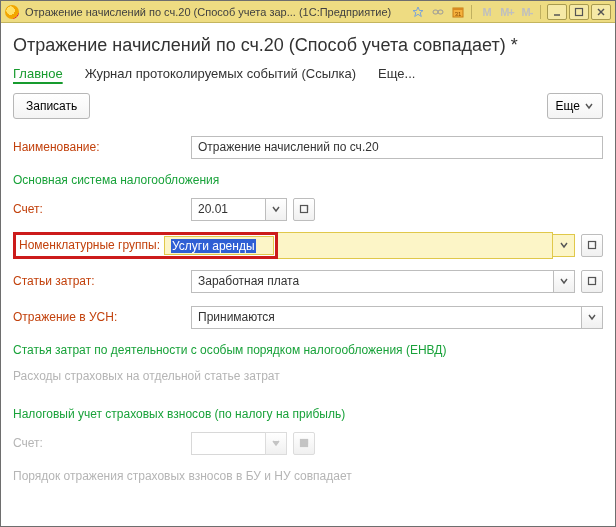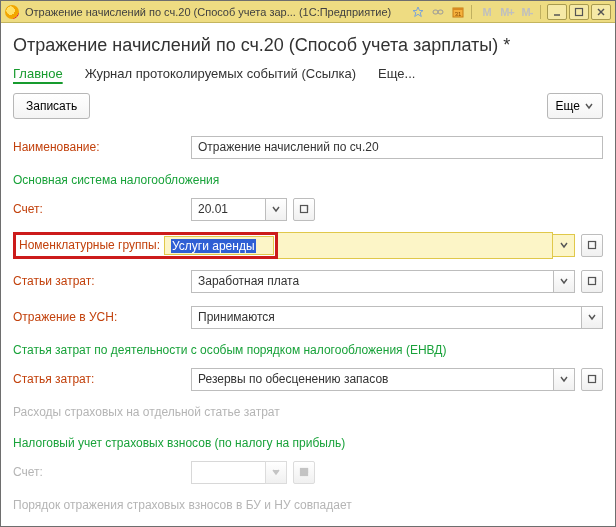--- a/index.html
+++ b/index.html
@@ -53,21 +53,21 @@
     border:1px solid #d4b700; font-weight:bold; color:#333;
   }
   .btn.more-btn { padding:8px 8px; }
   .btn .chev { margin-left:4px; }
   .toolbar .flex { flex:1; }
   
   .row { display:flex; align-items:center; min-height:28px; margin-bottom:8px;}
   .lbl { width:178px; padding-right:8px; color:#c2410c; font-size:12px;}
   .lbl.disabled { color:#b5b5b5; }
   .section-head { color:#19a23a; font-size:12px; margin:4px 0 8px 0; }
-  .section-head.tight { margin-top:5px; }
+  .section-head.tight { margin-top:12px; }
   .input-wrap { flex:1; display:flex; align-items:stretch; }
   .inp {
     height:23px; border:1px solid #bdbdbd; padding:2px 6px; font-size:12px;
     background:#fff; color:#333; outline:none;
   }
   .inp.full { flex:1; }
   .inp.disabled { background:#fff; color:#b5b5b5; border-color:#d8d8d8;}
   .inp-group { display:flex; align-items:stretch; }
   .inp-group .inp { border-right:none; }
   .inp-group .addon, .addon-out {
@@ -156,21 +156,21 @@
     <span class="winbtn">
         <svg viewBox="0 0 10 10">
           <line x1="2" y1="2" x2="8" y2="8" stroke="#555" stroke-width="1.4"></line>
           <line x1="8" y1="2" x2="2" y2="8" stroke="#555" stroke-width="1.4"></line>
         </svg>
       </span>
   </div>
 
   <div class="content">
 
-    <h1 class="page-title">Отражение начислений по сч.20 (Способ учета зарплаты) *</h1>
+    <h1 class="page-title">Отражение начислений по сч.20 (Способ учета совпадает) *</h1>
 
     <div class="tabs-row">
       <span class="tab active">Главное</span>
       <span class="tab">Журнал протоколируемых событий (Ссылка)</span>
       <span class="tab more">Еще...</span>
     </div>
 
     <div class="toolbar">
       <button class="btn">Записать</button>
       <span class="flex"></span>
@@ -255,37 +255,20 @@
         <span class="addon">
           <svg viewBox="0 0 10 10">
               <polyline points="2,3 5,7 8,3" fill="none" class="chev-svg" stroke-width="1.4"></polyline>
             </svg>
         </span>
       </div>
     </div>
 
     <div class="section-head">Статья затрат по деятельности с особым порядком налогообложения (ЕНВД)</div>
 
-    <div class="row">
-      <div class="lbl">Статья затрат:</div>
-      <div class="input-wrap inp-group">
-        <input class="inp full" value="Резервы по обесценению запасов" style="">
-        <span class="addon">
-          <svg viewBox="0 0 10 10">
-              <polyline points="2,3 5,7 8,3" fill="none" class="chev-svg" stroke-width="1.4"></polyline>
-            </svg>
-        </span>
-      </div>
-      <span class="addon-out">
-        <svg viewBox="0 0 10 10">
-            <rect x="1.5" y="1.5" width="7" height="7" class="box-svg" stroke-width="1.2"></rect>
-            <polyline points="4,1.5 8.5,1.5 8.5,6" fill="none" stroke="#555" stroke-width="1.2"></polyline>
-          </svg>
-      </span>
-    </div>
 
     <div class="hint-text">Расходы страховых на отдельной статье затрат</div>
 
     <div class="section-head tight">Налоговый учет страховых взносов (по налогу на прибыль)</div>
 
     <div class="row">
       <div class="lbl disabled">Счет:</div>
       <div class="account-group inp-group">
         <input class="inp disabled" style="width: 74px;" disabled="" value="">
         <span class="addon disabled">

